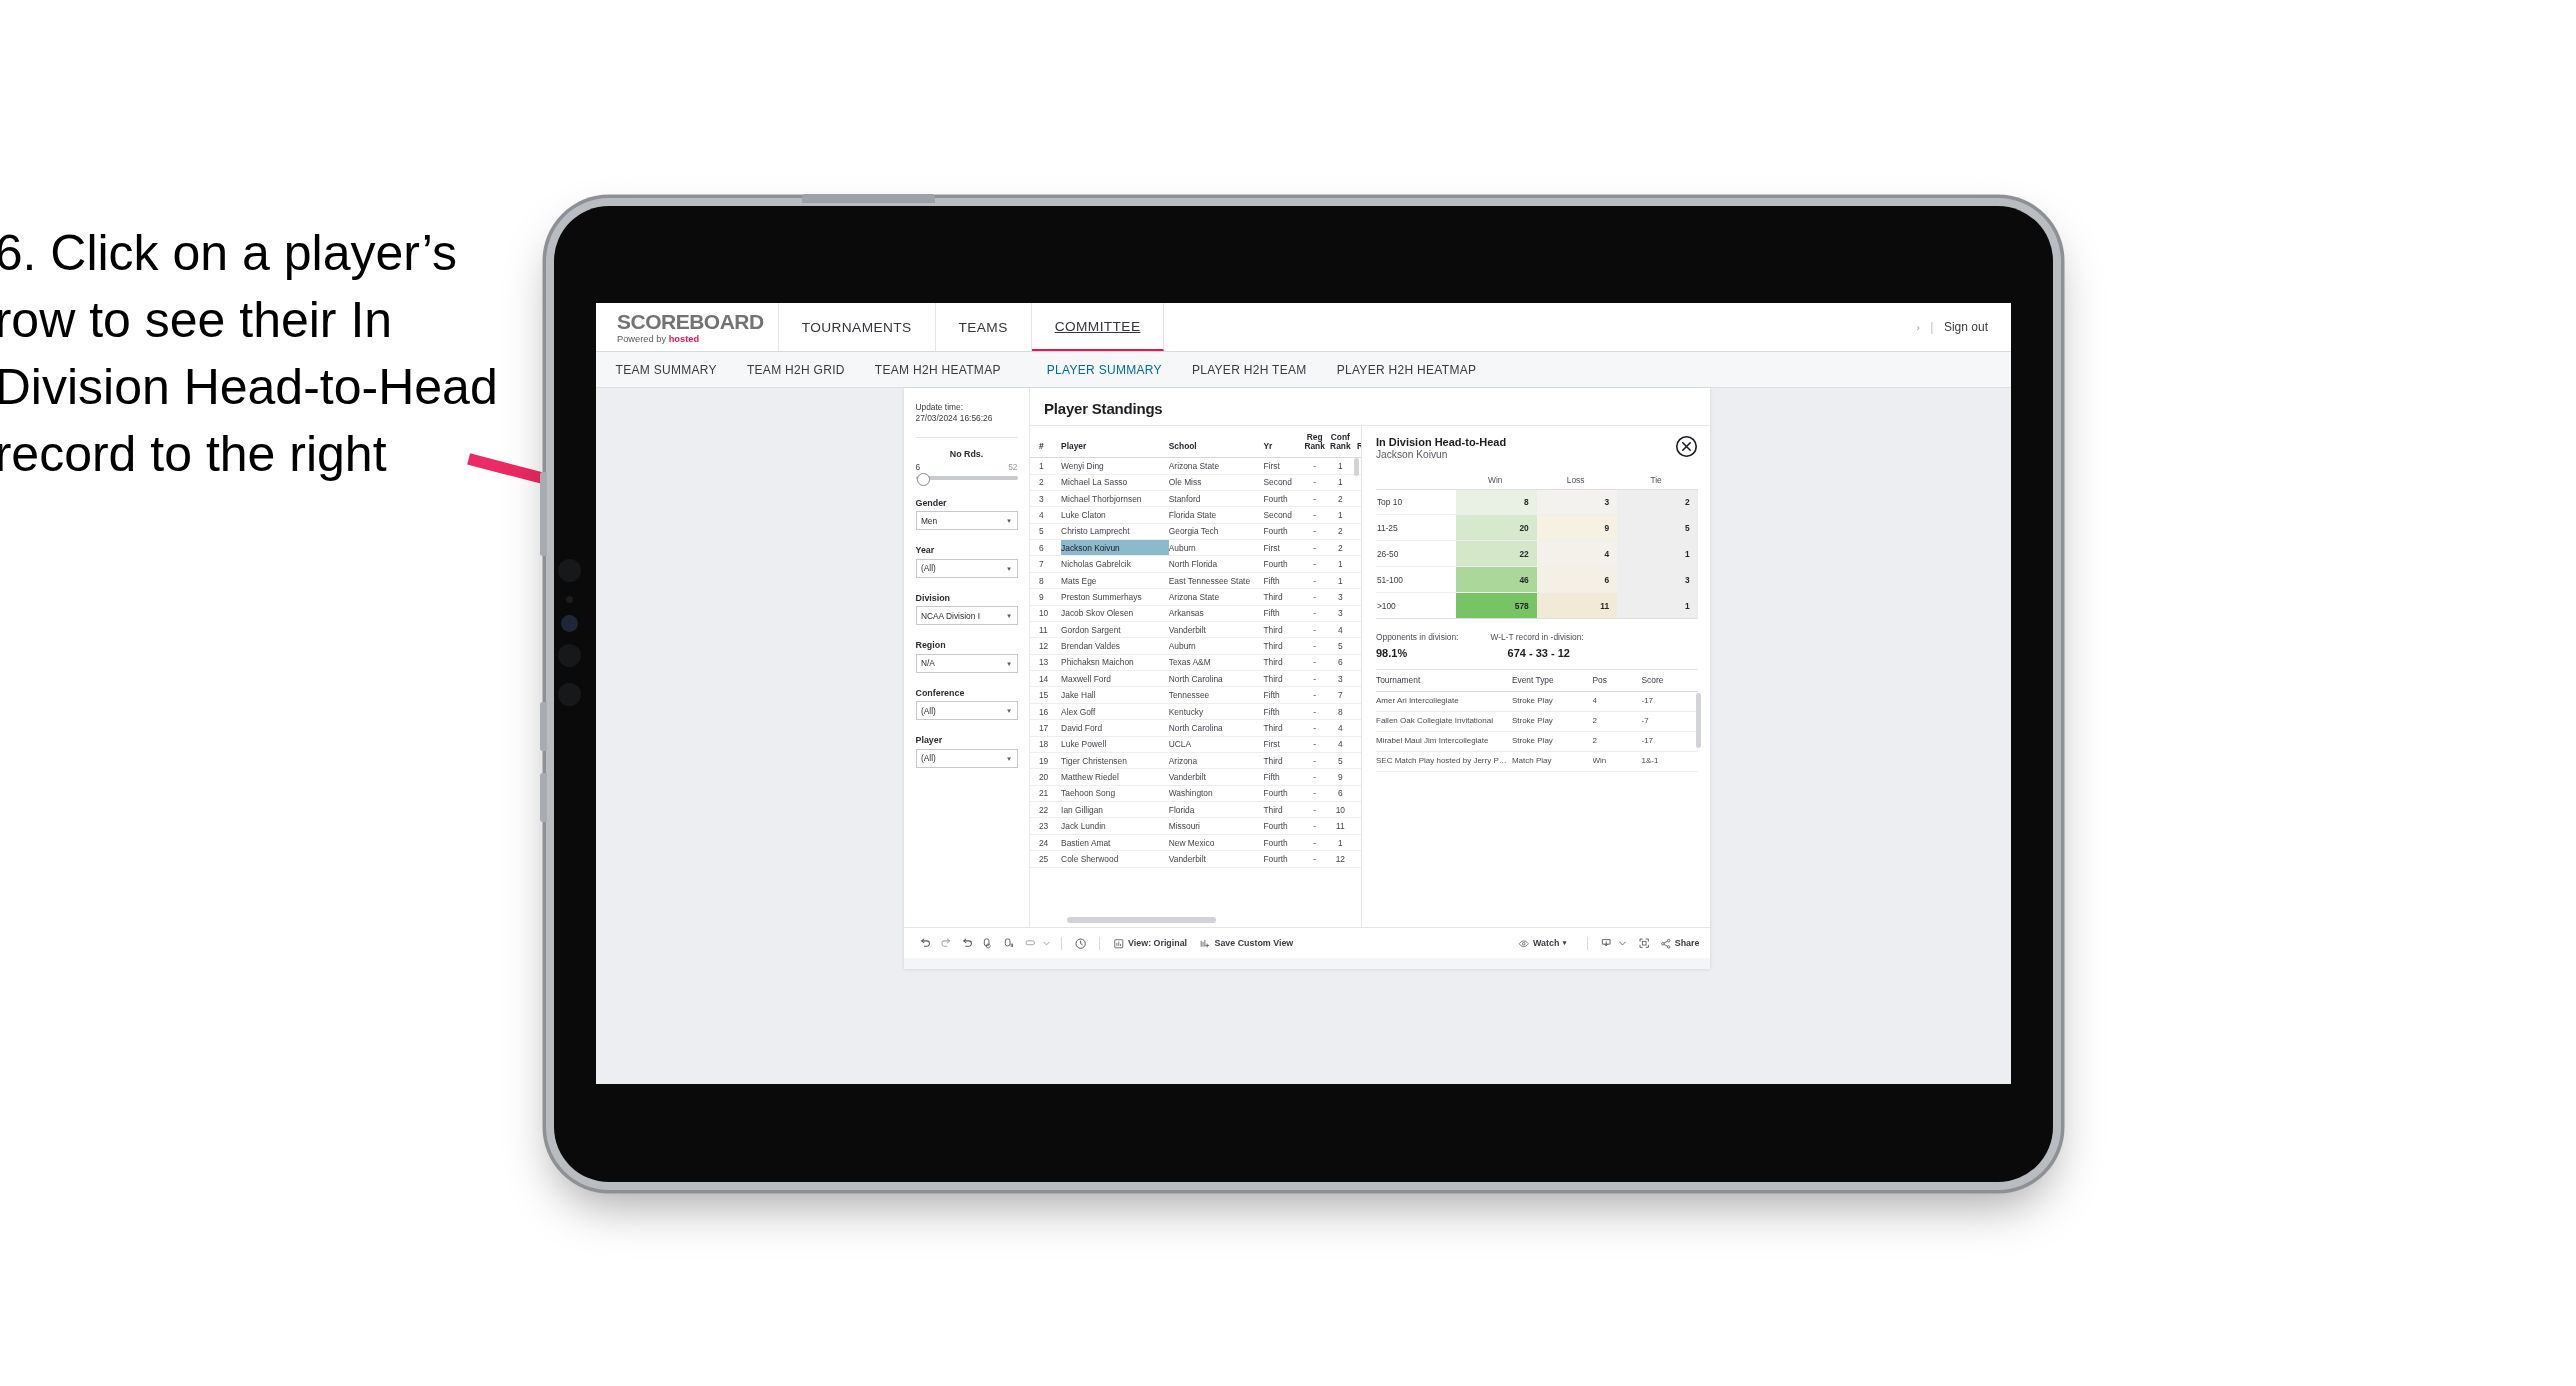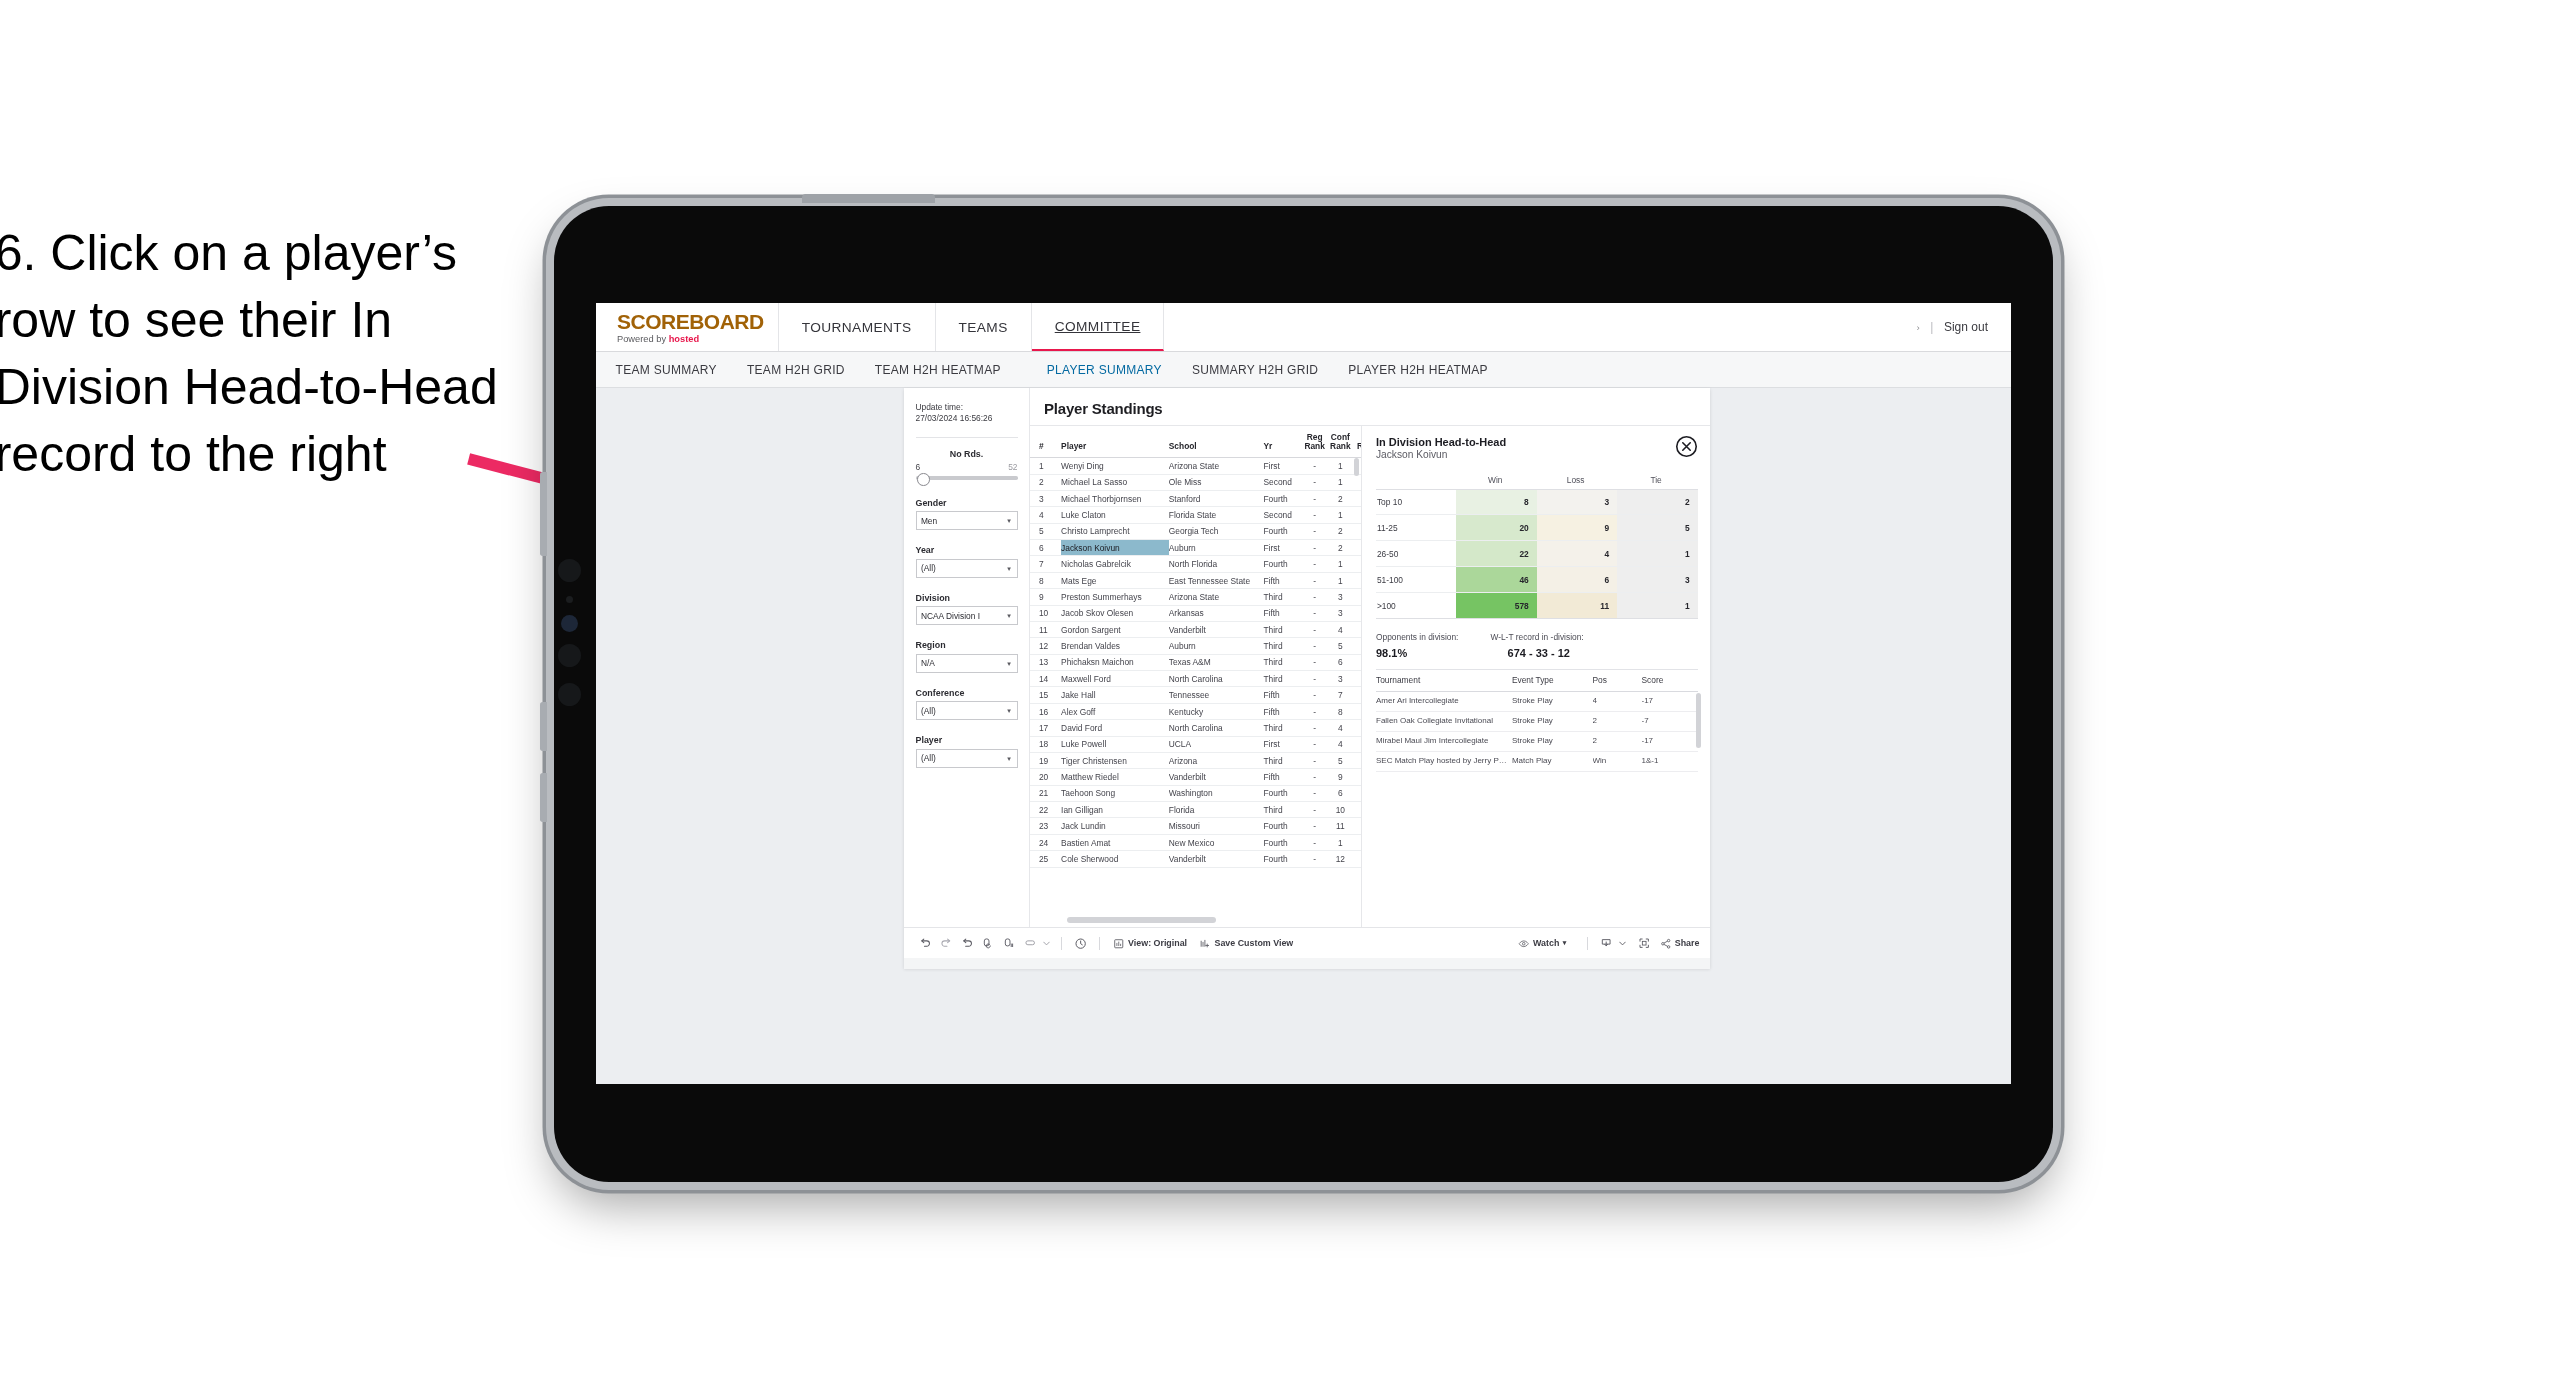--- a/index.html
+++ b/index.html
@@ -31,21 +31,21 @@
 
   
   #screen{position:absolute;left:42px;top:97px;width:1415px;height:781px;
           background:#eceef1;overflow:hidden;}
 
   
   #topnav{height:48px;background:#fff;display:flex;align-items:stretch;
           border-bottom:0.9px solid #d9dadd;position:relative;}
   #logo-wrap{display:flex;flex-direction:column;justify-content:center;padding:0 14px 0 21px;
              border-right:0.9px solid #e4e5e8;}
-  #logo-main{font-size:21px;font-weight:700;letter-spacing:-0.5px;color:#a16207;
+  #logo-main{font-size:21px;font-weight:700;letter-spacing:-0.5px;color:#737373;
              font-family:"Liberation Sans",sans-serif;}
   #logo-sub{font-size:9.3px;color:#5b5b5f;margin-top:0.9px;}
   #logo-sub b{color:#e8174c;font-weight:700;}
   .topnav-item{display:flex;align-items:center;padding:0 23px;font-size:13.7px;
                color:#34343a;letter-spacing:0.4px;border-right:0.9px solid #e4e5e8;cursor:pointer;}
   .topnav-item.active{border-bottom:2.7px solid #e8174c;text-decoration:underline;}
   #topnav-right{margin-left:auto;display:flex;align-items:center;gap:10.6px;
                 padding-right:23px;font-size:12px;color:#3b3b40;}
   #topnav-right .sep{color:#bcbcc0;}
   #chev-right{font-size:9.7px;color:#8b8b90;}
@@ -183,21 +183,21 @@
         <span class="sep">|</span>
         <span>Sign out</span>
       </div>
     </div>
 
     <div id="subnav">
       <div class="subnav-item">TEAM SUMMARY</div>
       <div class="subnav-item">TEAM H2H GRID</div>
       <div class="subnav-item">TEAM H2H HEATMAP</div>
       <div class="subnav-item active">PLAYER SUMMARY</div>
-      <div class="subnav-item">SUMMARY H2H GRID</div>
+      <div class="subnav-item">PLAYER H2H TEAM</div>
       <div class="subnav-item">PLAYER H2H HEATMAP</div>
     </div>
 
     <div id="dash">
       <div id="dash-body">
 
         <div id="sidebar">
           <div id="upd">
             <div>Update time:</div>
             <div>27/03/2024 16:56:26</div>

